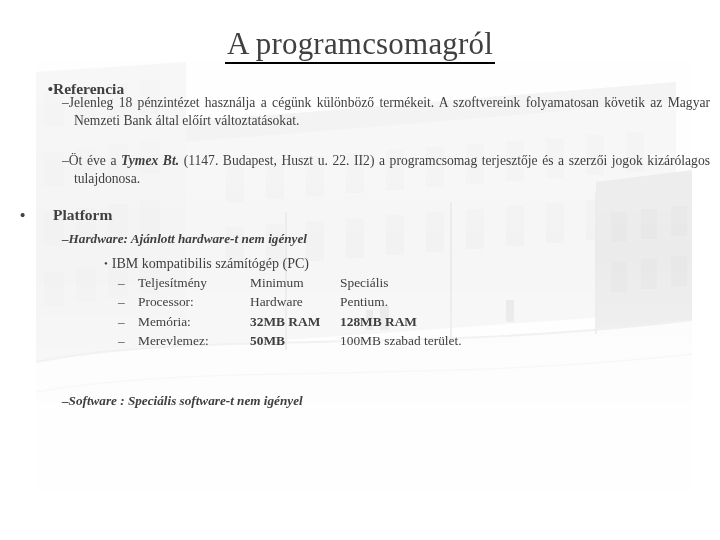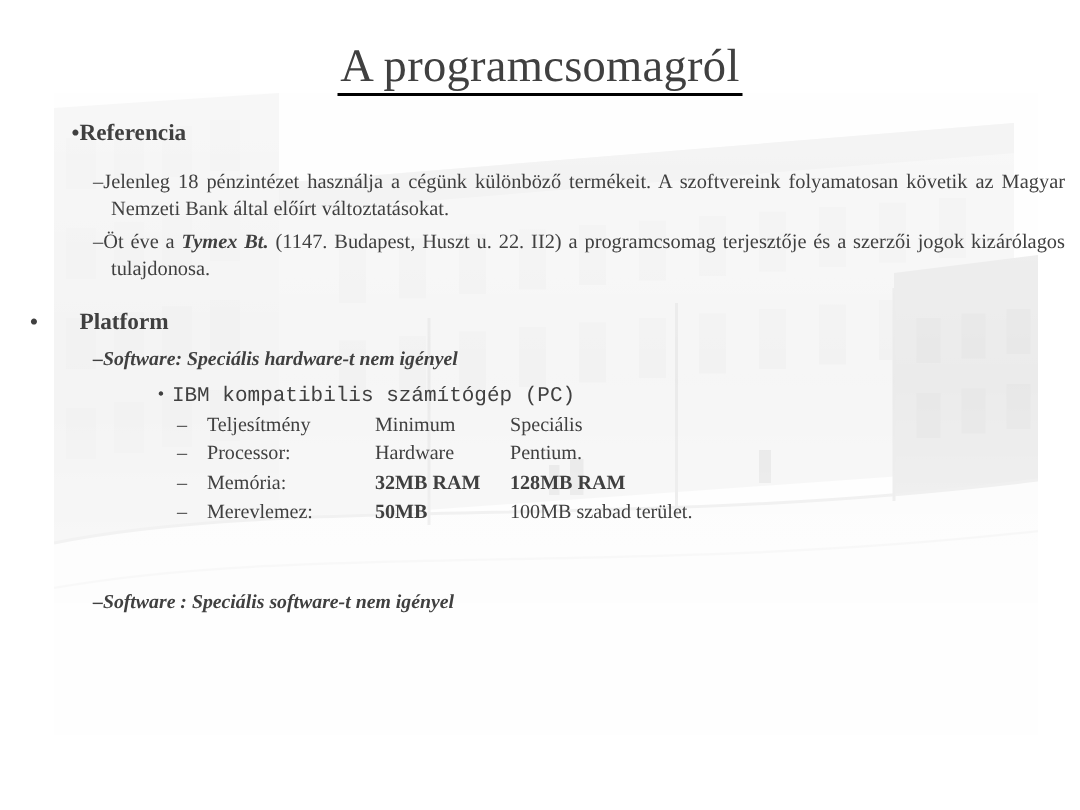--- a/index.html
+++ b/index.html
@@ -97,21 +97,20 @@
     padding-left: 12px;
   }
 
   
   .lvl3 {
     position: absolute;
     left: 104px;
     font-size: 14px;
     line-height: 1.2;
     white-space: nowrap;
-    font-family: Liberation Mono, monospace;
   }
   .lvl3 .dot { margin-right: 4px; font-size: 11px; vertical-align: 1px; }
   .lvl3 b { font-weight: bold; }
 
   
   .specs {
     position: absolute;
     left: 118px;
     top: 276px;
     font-size: 13.4px;
@@ -233,34 +232,34 @@
   <div id="content">
 
     <div class="slide-title">
       <span class="tt">A programcsomagról</span>
     </div>
 
     <div class="lvl1" style="top:80px;text-align:right;">
       <span class="dot">•</span><span>Referencia</span>
     </div>
 
-    <div class="lvl2" style="top:112px;">
+    <div class="lvl2" style="top:94px;">
       <span>–</span><span>Jelenleg 18 pénzintézet használja a cégünk különböző termékeit. A szoftvereink folyamatosan követik az Magyar Nemzeti Bank által előírt változtatásokat.</span>
     </div>
 
     <div class="lvl2" style="top:152px;">
       <span>–</span><span>Öt éve a </span><span class="bi">Tymex Bt.</span><span> (1147. Budapest, Huszt u. 22. II2) a programcsomag terjesztője és a szerzői jogok kizárólagos tulajdonosa.</span>
     </div>
 
     <div class="lvl1" style="top:206px;">
       <span class="dot">•</span><span>Platform</span>
     </div>
 
     <div class="lvl2head" style="top:231px;">
-      <span>–</span><span>Software: Speciális hardware-t nem igényel</span>
+      <span>–</span><span>Hardware: Ajánlott hardware-t nem igényel</span>
     </div>
 
     <div class="lvl3" style="top:256px;">
       <span class="dot">•</span><span>IBM kompatibilis számítógép (PC)</span>
     </div>
 
     <table class="specs">
       <tbody>
         <tr>
           <td class="dash">–</td>

